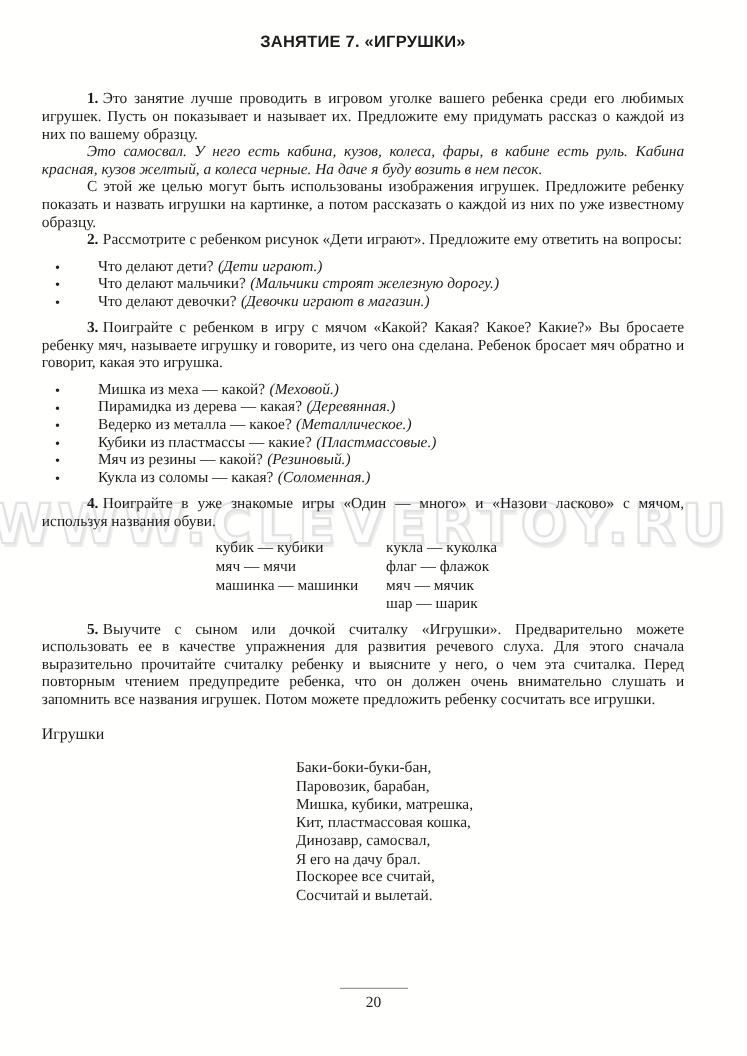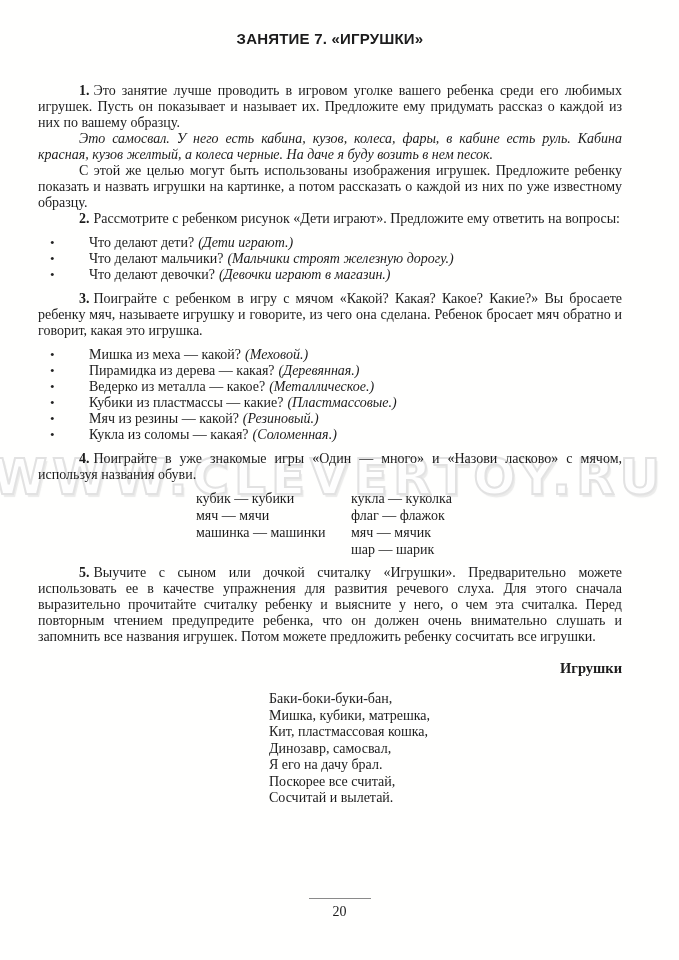--- a/index.html
+++ b/index.html
@@ -74,22 +74,22 @@
   .pairs {
     display: flex;
     margin: 7px 0 7px 0;
   }
   .pcol { font-size: 14px; line-height: 17px; }
   .pcol.left  { margin-left: 158px; width: 155px; }
   .pcol.right { }
   .pair { white-space: nowrap; }
   .poem-title {
     font-size: 14.5px;
-    font-weight: bold;
-    text-align: right;
+    font-weight: normal;
+    text-align: left;
     margin: 15px 0 14px 0;
   }
   .poem { margin-left: 231px; }
   .poem-line { font-size: 14px; line-height: 16.5px; white-space: nowrap; }
   .footer {
     position: absolute;
     top: 898px;
     left: 0;
     width: 100%;
     text-align: center;
@@ -154,20 +154,21 @@
         <div class="pair">шар — шарик</div>
       </div>
     </div>
 
     <p><span class="num">5.</span><span>Выучите с сыном или дочкой считалку «Игрушки». Предварительно можете использовать ее в качестве упражнения для развития речевого слуха. Для этого сначала выразительно прочитайте считалку ребенку и выясните у него, о чем эта считалка. Перед повторным чтением предупредите ребенка, что он должен очень внимательно слушать и запомнить все названия игрушек. Потом можете предложить ребенку сосчитать все игрушки.</span></p>
 
     <div class="poem-title">Игрушки</div>
 
     <div class="poem">
       <div class="poem-line">Баки-боки-буки-бан,</div>
+      <div class="poem-line">Паровозик, барабан,</div>
       <div class="poem-line">Мишка, кубики, матрешка,</div>
       <div class="poem-line">Кит, пластмассовая кошка,</div>
       <div class="poem-line">Динозавр, самосвал,</div>
       <div class="poem-line">Я его на дачу брал.</div>
       <div class="poem-line">Поскорее все считай,</div>
       <div class="poem-line">Сосчитай и вылетай.</div>
     </div>
 
   </div>
 

